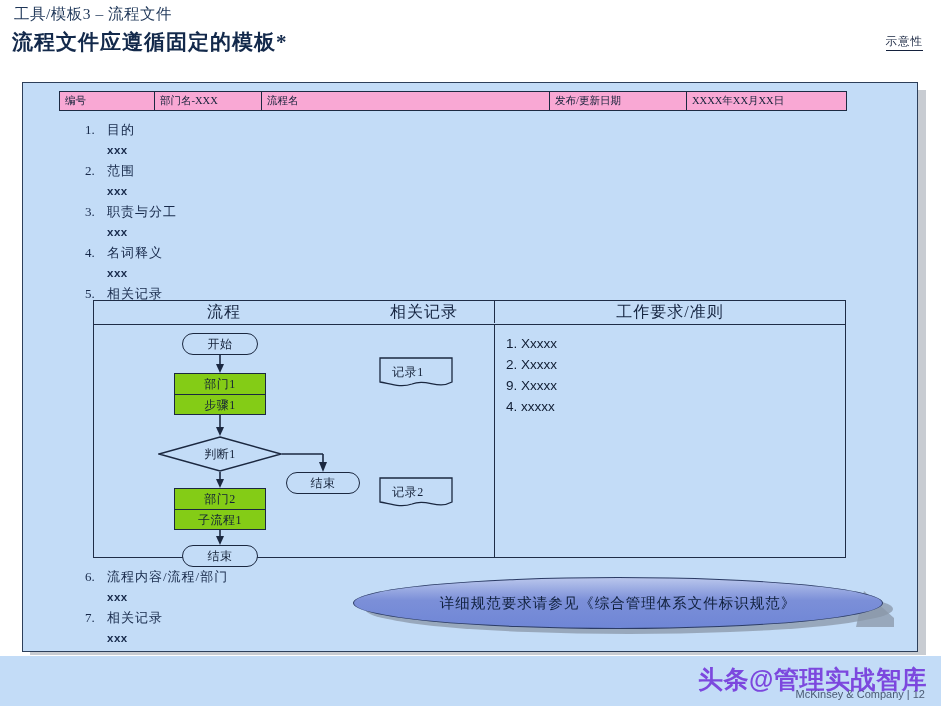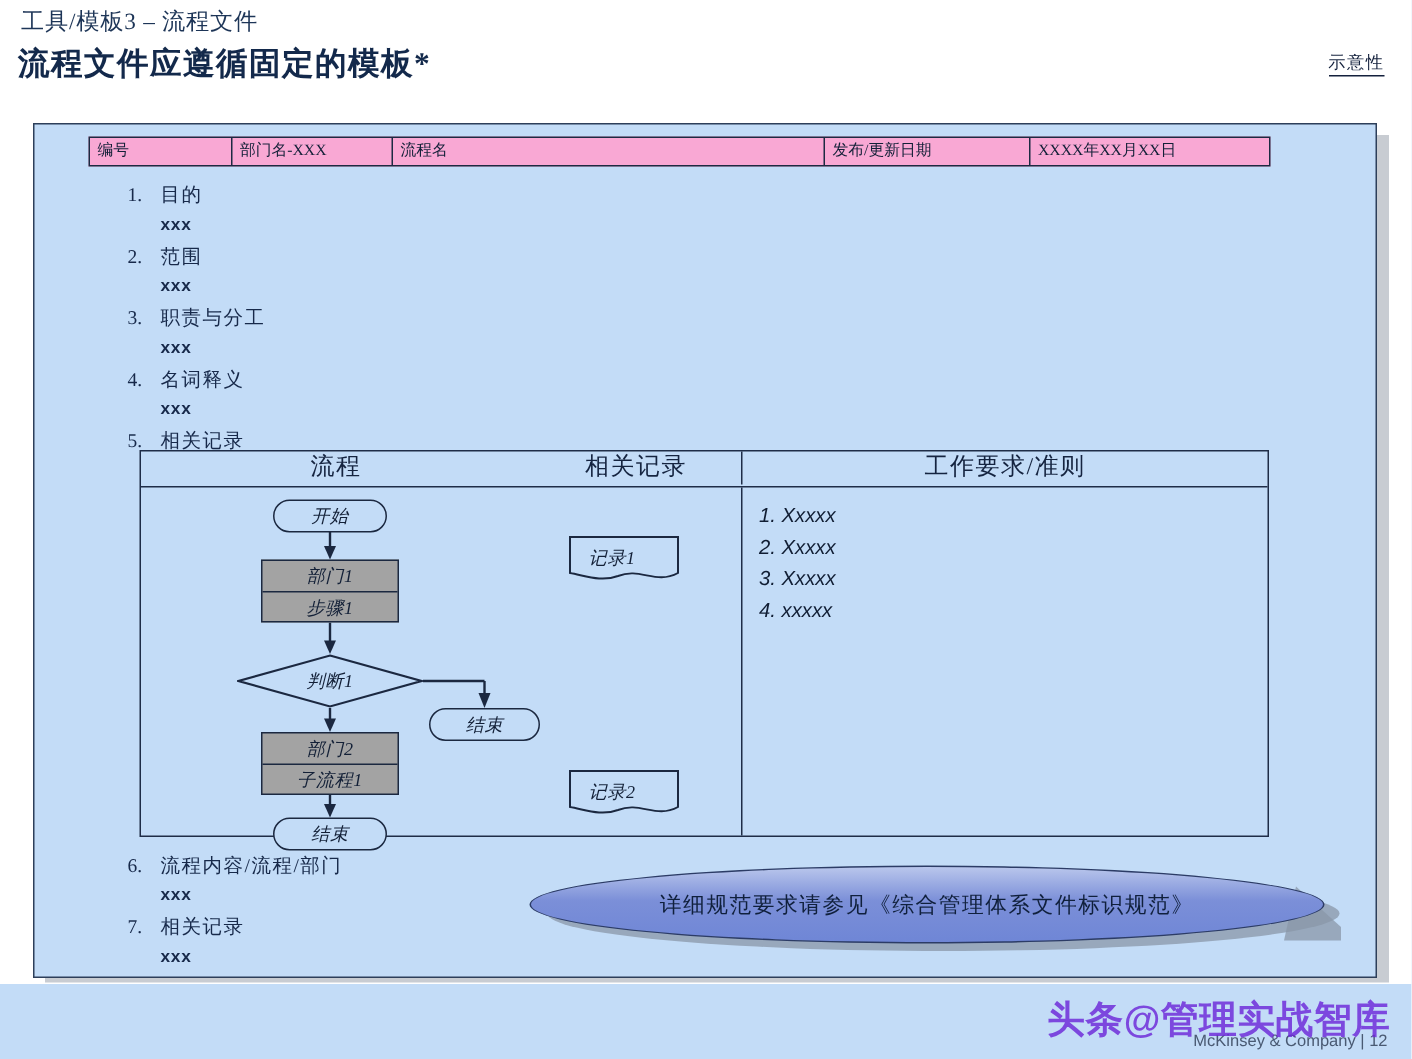--- a/index.html
+++ b/index.html
@@ -159,21 +159,21 @@
     font-size: 16px;
     line-height: 22px;
     letter-spacing: 1px;
     text-align: center;
     color: #152440;
   }
   .fh-proc   { left: 0px;   width: 260px; }
   .fh-rec    { left: 260px; width: 140px; }
   .fh-req    { left: 400px; width: 351px; border-left: 1.4px solid #1f2d47; box-sizing: border-box; }
 
-  .flow-body { position: relative; height: 232px; font-style: italic; }
+  .flow-body { position: relative; height: 232px; }
   .divider-v {
     position: absolute;
     left: 400px;
     top: 0;
     width: 0;
     height: 232px;
     border-left: 1.4px solid #1f2d47;
   }
 
   
@@ -189,21 +189,21 @@
     display: flex;
     align-items: center;
     justify-content: center;
   }
   .terminator { border-radius: 14px; }
 
   .proc-box {
     position: absolute;
     border: 1.3px solid #1b2840;
     box-sizing: border-box;
-    background: #a3a3a3;
+    background: #84cc16;
   }
   .proc-top, .proc-bot {
     height: 20px;
     font-size: 12px;
     color: #132037;
     display: flex;
     align-items: center;
     justify-content: center;
     letter-spacing: 0.5px;
   }
@@ -423,31 +423,31 @@
         <span>结束</span>
       </div>
 
       <div class="doc-shape" style="left:285px; top:32px;">
         <svg width="74" height="34" viewBox="0 0 74 34">
           <path d="M1,1 L73,1 L73,25 C58,33 48,21 33,27 C22,31 12,27 1,25 Z" fill="#c3dcf7" stroke="#1b2840" stroke-width="1.3"></path>
         </svg>
         <div class="doc-label">记录1</div>
       </div>
 
-      <div class="doc-shape" style="left:285px; top:152px;margin-top:36px;">
+      <div class="doc-shape" style="left:285px; top:152px;">
         <svg width="74" height="34" viewBox="0 0 74 34">
           <path d="M1,1 L73,1 L73,25 C58,33 48,21 33,27 C22,31 12,27 1,25 Z" fill="#c3dcf7" stroke="#1b2840" stroke-width="1.3"></path>
         </svg>
         <div class="doc-label">记录2</div>
       </div>
 
       <div class="req-list">
         <div class="req-item">1. Xxxxx</div>
         <div class="req-item">2. Xxxxx</div>
-        <div class="req-item">3. Xxxxx</div>
+        <div class="req-item">9. Xxxxx</div>
         <div class="req-item">4. xxxxx</div>
       </div>
     </div>
   </div>
 
   <div class="outline-tail">
     <div class="outline-item">
       <span class="outline-num">6.</span>
       <span class="outline-text">流程内容/流程/部门</span>
     </div>

